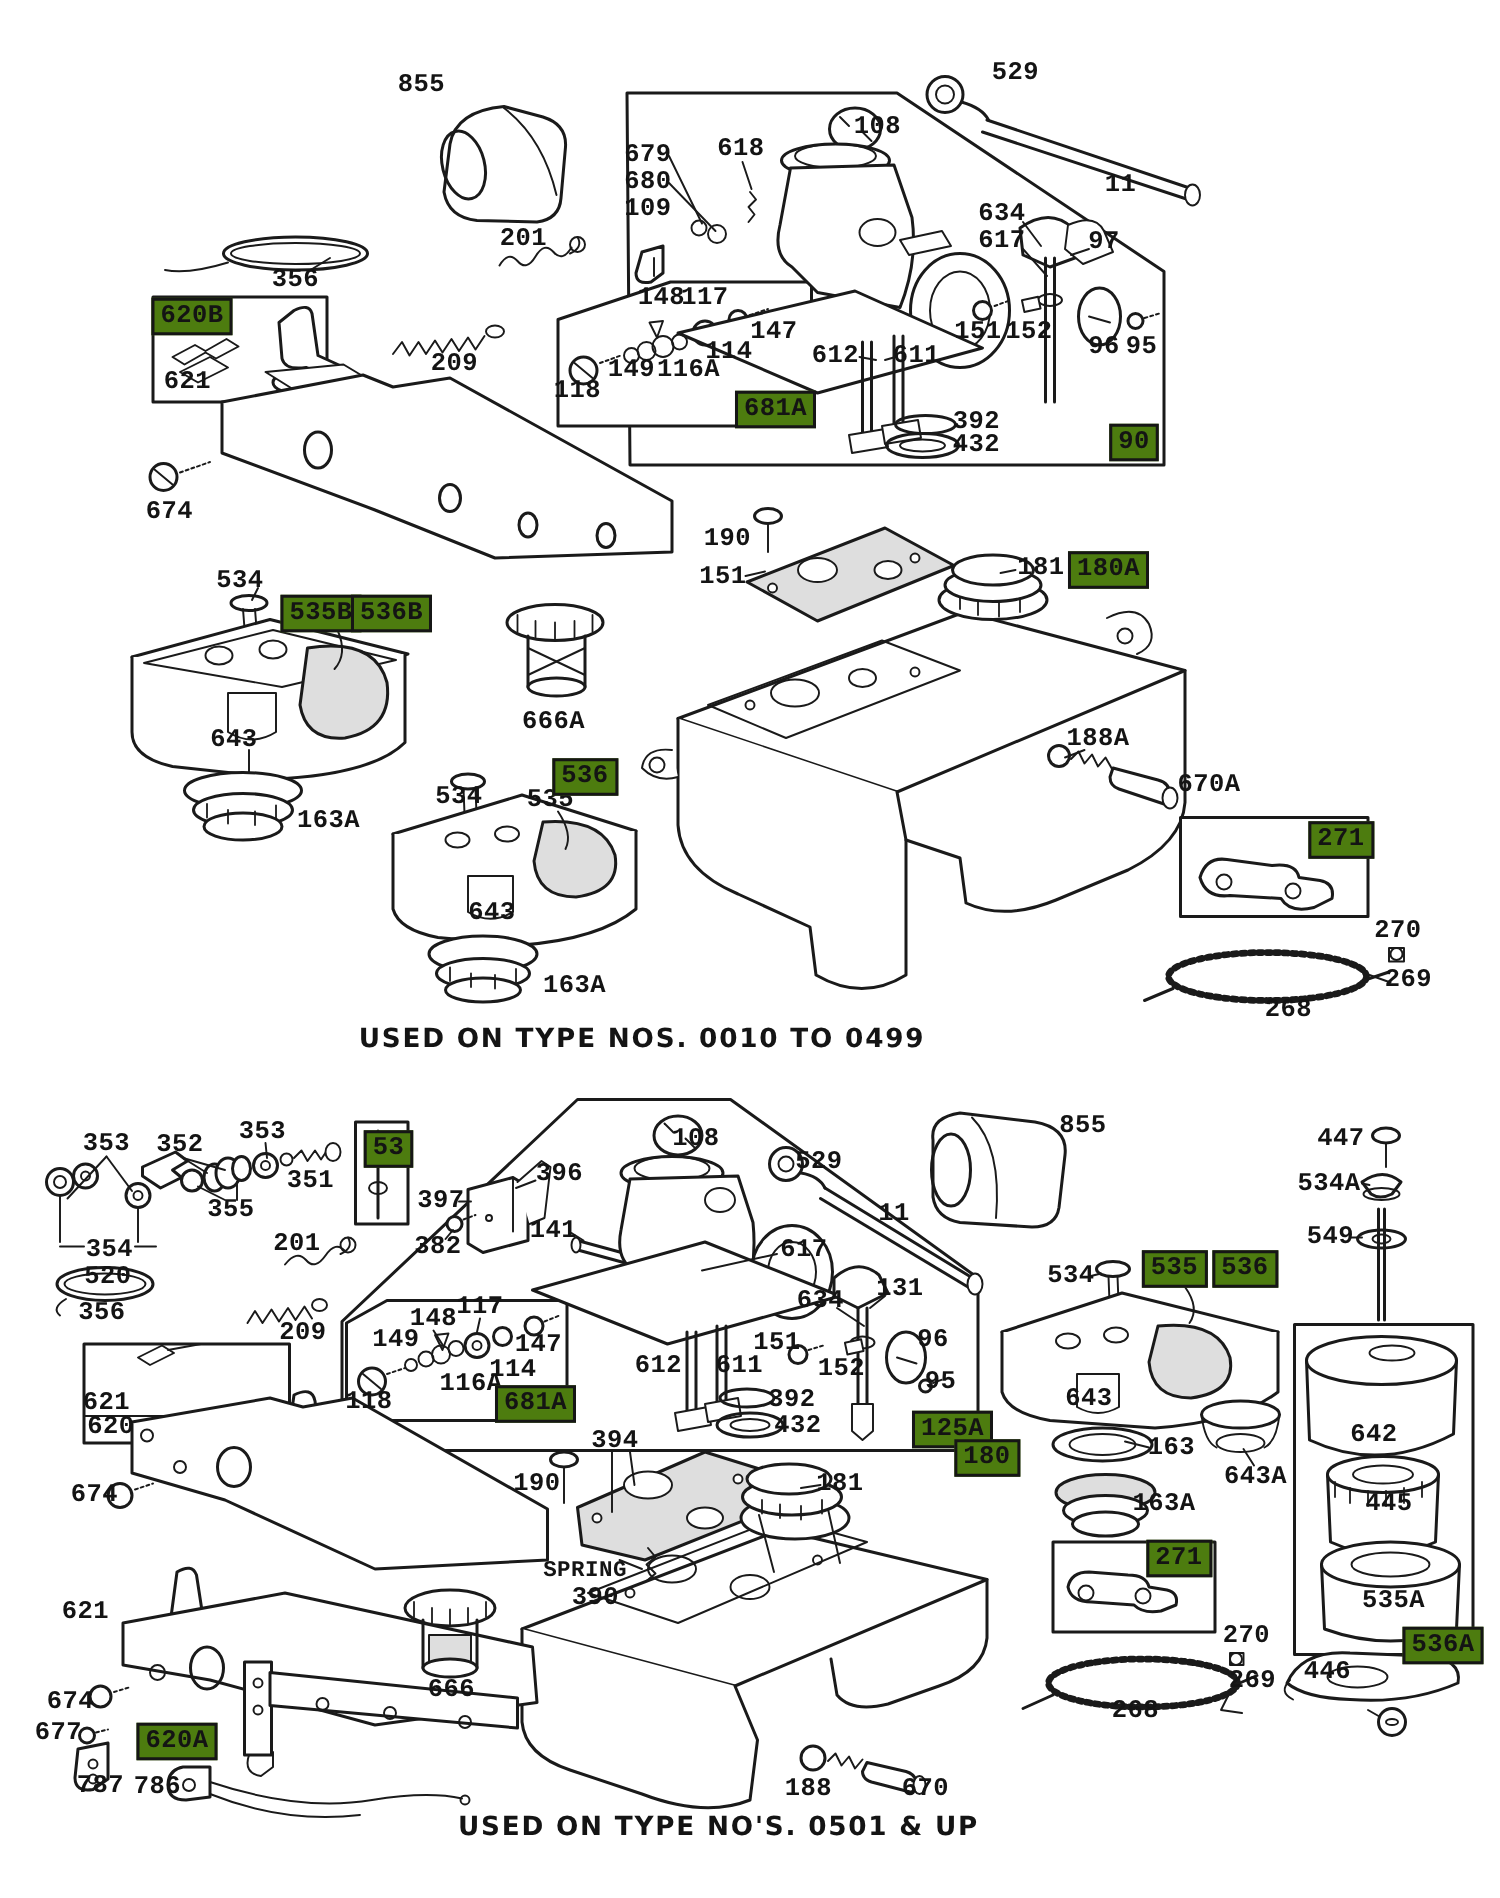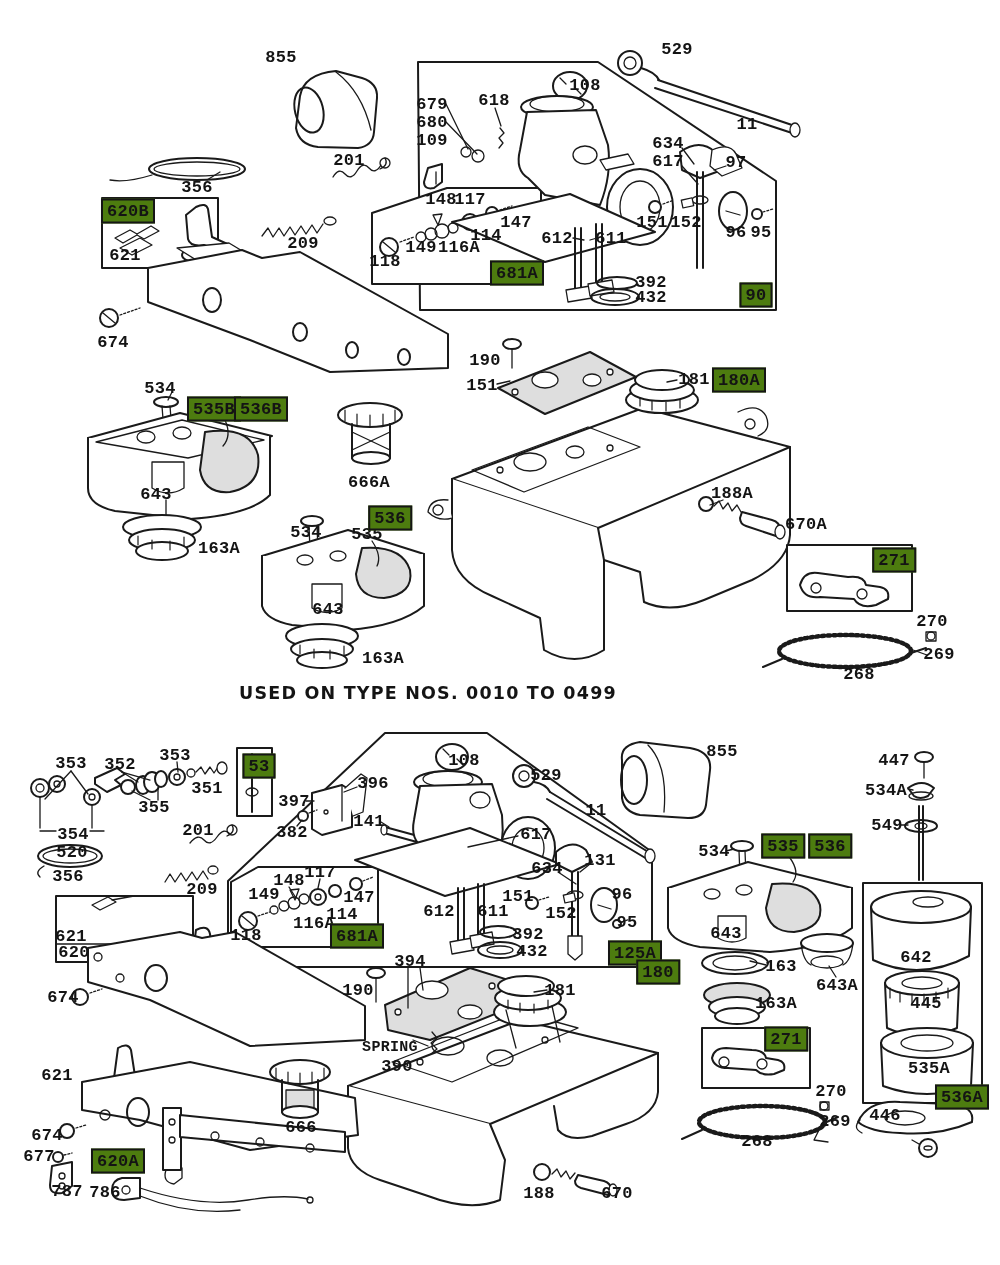--- a/index.html
+++ b/index.html
@@ -770,14 +770,15 @@
       <div class="part-label" style="left: 885px; top: 1115px;">446</div>
       <div class="part-label" style="left: 1007px; top: 1148px; margin-left: 16px;">172</div>
       <div class="part-label" style="left: 776px; top: 1003px;">163A</div>
       <div class="part-label boxed" style="left: 786px; top: 1039px;">271</div>
       <div class="part-label" style="left: 831px; top: 1091px;">270</div>
       <div class="part-label" style="left: 835px; top: 1121px;">269</div>
       <div class="part-label" style="left: 757px; top: 1141px;">268</div>
     </div>
 
 <div class="caption" style="left:428px;top:693px">USED ON TYPE NOS. 0010 TO 0499</div>
+<div class="caption" style="left:479px;top:1218px">USED ON TYPE NO'S. 0501 &amp; UP</div>
 
 </div>
 
 </body></html>

